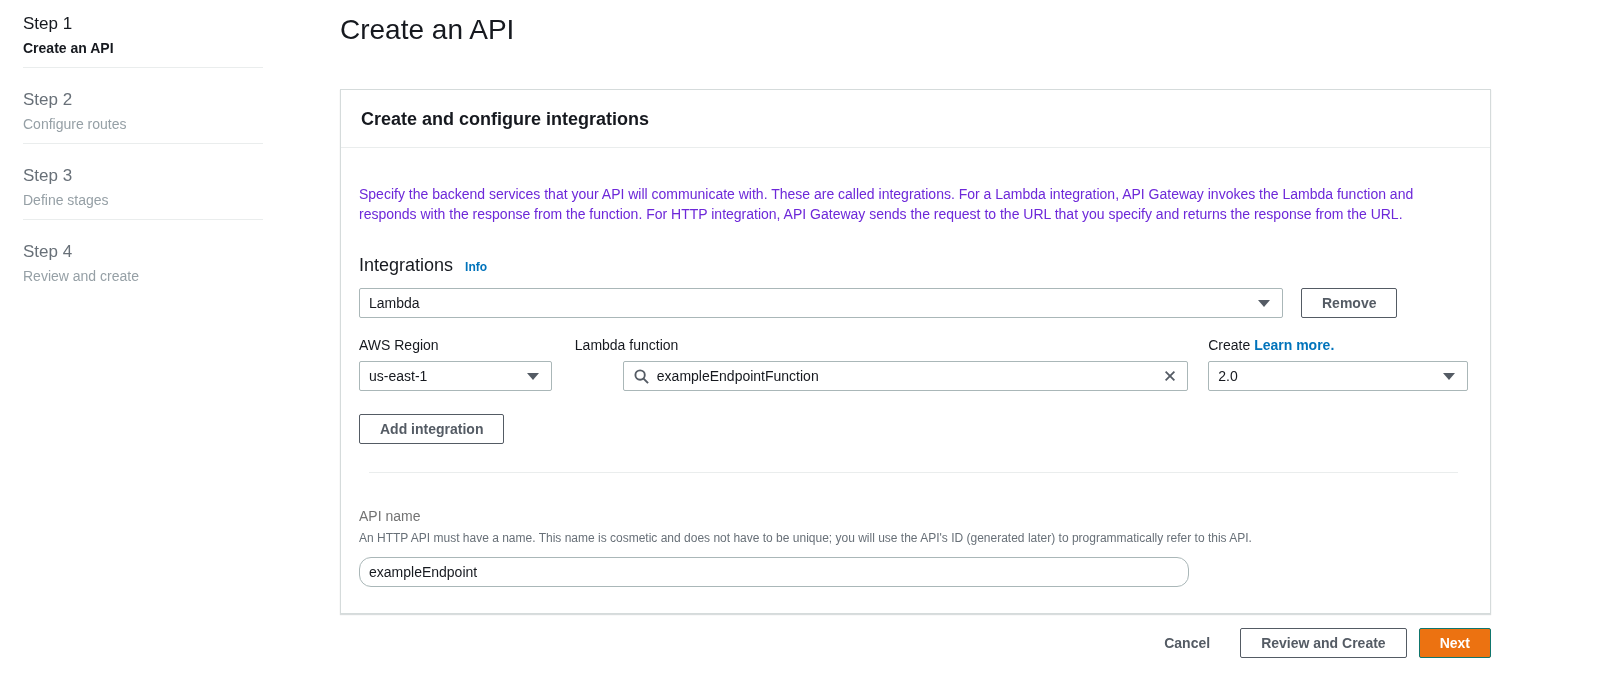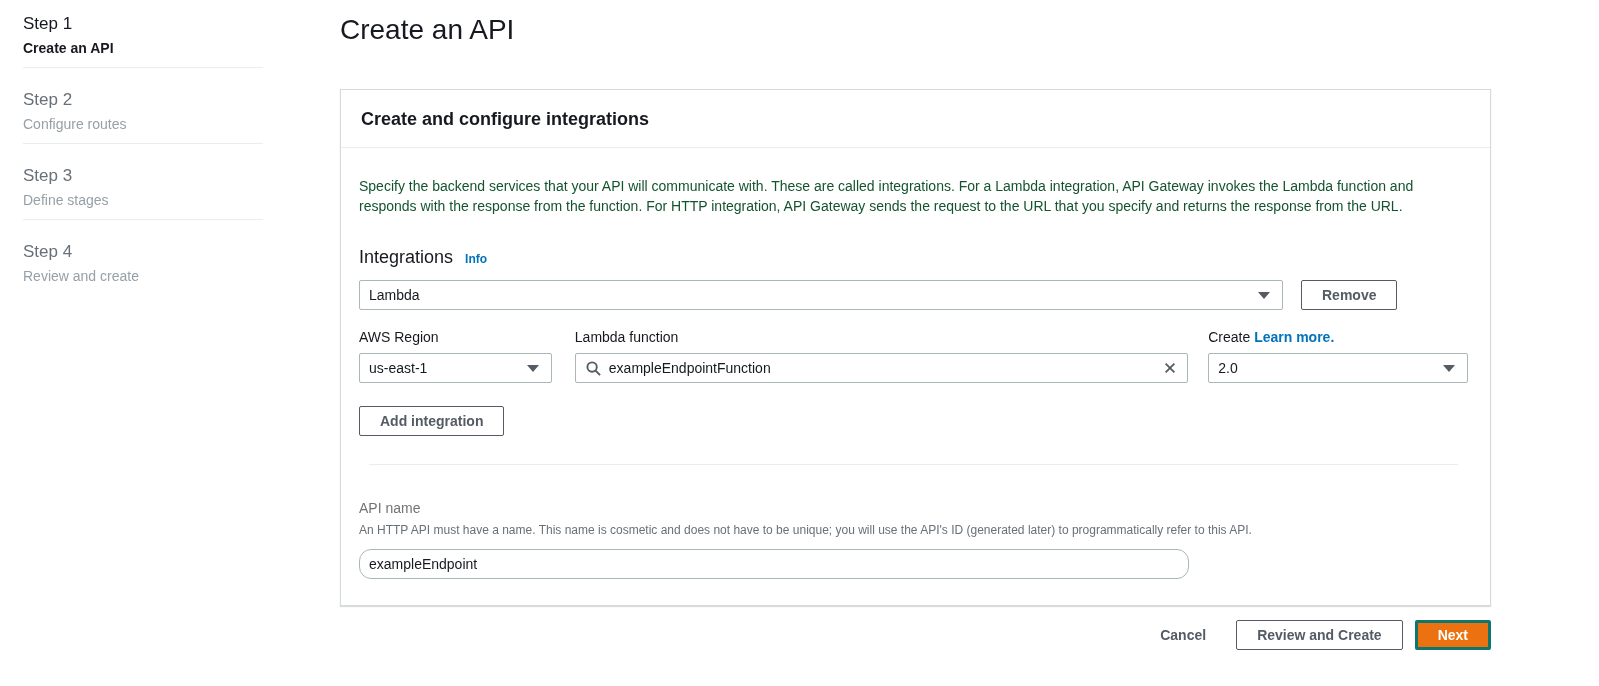--- a/index.html
+++ b/index.html
@@ -18,58 +18,58 @@
 
   
   .main { width: 1151px; flex: 0 0 1151px; padding-top: 14px; }
   .page-title { font-size: 28px; font-weight: 400; color: #16191f; margin-bottom: 43px; }
 
   .card { background: #fff; border: 1px solid #d5dbdb; box-shadow: 0 1px 1px rgba(0,28,36,.15); }
   .card-header { padding: 19px 20px 17px 20px; border-bottom: 1px solid #eaeded; }
   .card-header h2 { font-size: 18px; font-weight: 700; color: #16191f; }
   .card-body { padding: 0 22px 26px 18px; }
 
-  .desc { margin-top: 28px; font-size: 14px; line-height: 20px; color: #14532d; max-width: 1085px; }
+  .desc { margin-top: 36px; font-size: 14px; line-height: 20px; color: #6d28d9; max-width: 1085px; }
 
   .integrations-head { margin-top: 31px; display: flex; align-items: baseline; gap: 12px; }
   .integrations-head h3 { font-size: 18px; font-weight: 400; color: #16191f; }
   .info-link { font-size: 12px; font-weight: 700; color: #0073bb; text-decoration: none; cursor: pointer; }
 
   .select { height: 30px; border: 1px solid #aab7b8; border-radius: 2px; background: #fff; display: flex; align-items: center; justify-content: space-between; padding: 0 12px 0 9px; font-size: 14px; color: #16191f; cursor: pointer; }
   .caret { width: 0; height: 0; border-left: 6px solid transparent; border-right: 6px solid transparent; border-top: 7px solid #545b64; }
 
   .type-row { margin-top: 12px; display: flex; align-items: center; }
   .type-select { width: 924px; }
   .btn { height: 30px; padding: 0 20px; background: #fff; border: 1px solid #545b64; border-radius: 2px; font-family: inherit; font-size: 14px; font-weight: 700; color: #545b64; cursor: pointer; }
   .remove-btn { margin-left: 18px; }
 
   .fields-row { margin-top: 19px; display: flex; }
   .field label { display: block; font-size: 14px; color: #16191f; margin-bottom: 8px; }
   .field-region { width: 193px; margin-right: 23px; }
   .field-func { width: 614px; margin-right: 20px; }
   .field-version { width: 260px; }
   .learn-more { color: #0073bb; font-weight: 700; text-decoration: none; cursor: pointer; }
 
-  .search-wrap { height: 30px; border: 1px solid #aab7b8; border-radius: 2px; background: #fff; display: flex; align-items: center; padding: 4px 10px; }
+  .search-wrap { height: 30px; border: 1px solid #aab7b8; border-radius: 2px; background: #fff; display: flex; align-items: center; padding: 4px 10px; margin-left: 48px; }
   .search-wrap input { flex: 1; border: none; outline: none; font-family: inherit; font-size: 14px; color: #16191f; margin: 0 8px; background: transparent; }
   .icon-btn { display: flex; align-items: center; cursor: pointer; background: none; border: none; padding: 0; }
 
   .add-btn { margin-top: 23px; }
 
   .section-divider { border: none; border-top: 1px solid #eaeded; margin: 28px 10px 0 10px; }
 
   .api-name-section { margin-top: 35px; }
   .api-name-section > label { display: block; font-size: 14px; color: #737373; }
   .helper { margin-top: 7px; font-size: 12px; color: #687078; }
   .text-input { margin-top: 12px; width: 830px; height: 30px; border: 1px solid #aab7b8; border-radius: 12px; padding: 0 9px; font-family: inherit; font-size: 14px; color: #16191f; }
 
   .footer { margin-top: 14px; display: flex; justify-content: flex-end; align-items: center; }
   .link-btn { background: none; border: none; font-family: inherit; font-size: 14px; font-weight: 700; color: #545b64; cursor: pointer; margin-right: 30px; }
   .review-btn { margin-right: 12px; }
-  .primary-btn { background: #ec7211; border: 3px solid #0f766e; color: #ffffff; }
+  .primary-btn { background: #ec7211; border: 1px solid #0f766e; color: #ffffff; }
 </style>
 </head>
 <body>
 
 <div class="app">
 
   <aside class="sidebar">
     <div class="step-block active">
       <span class="step-num">Step 1</span>
       <span class="step-title">Create an API</span>

